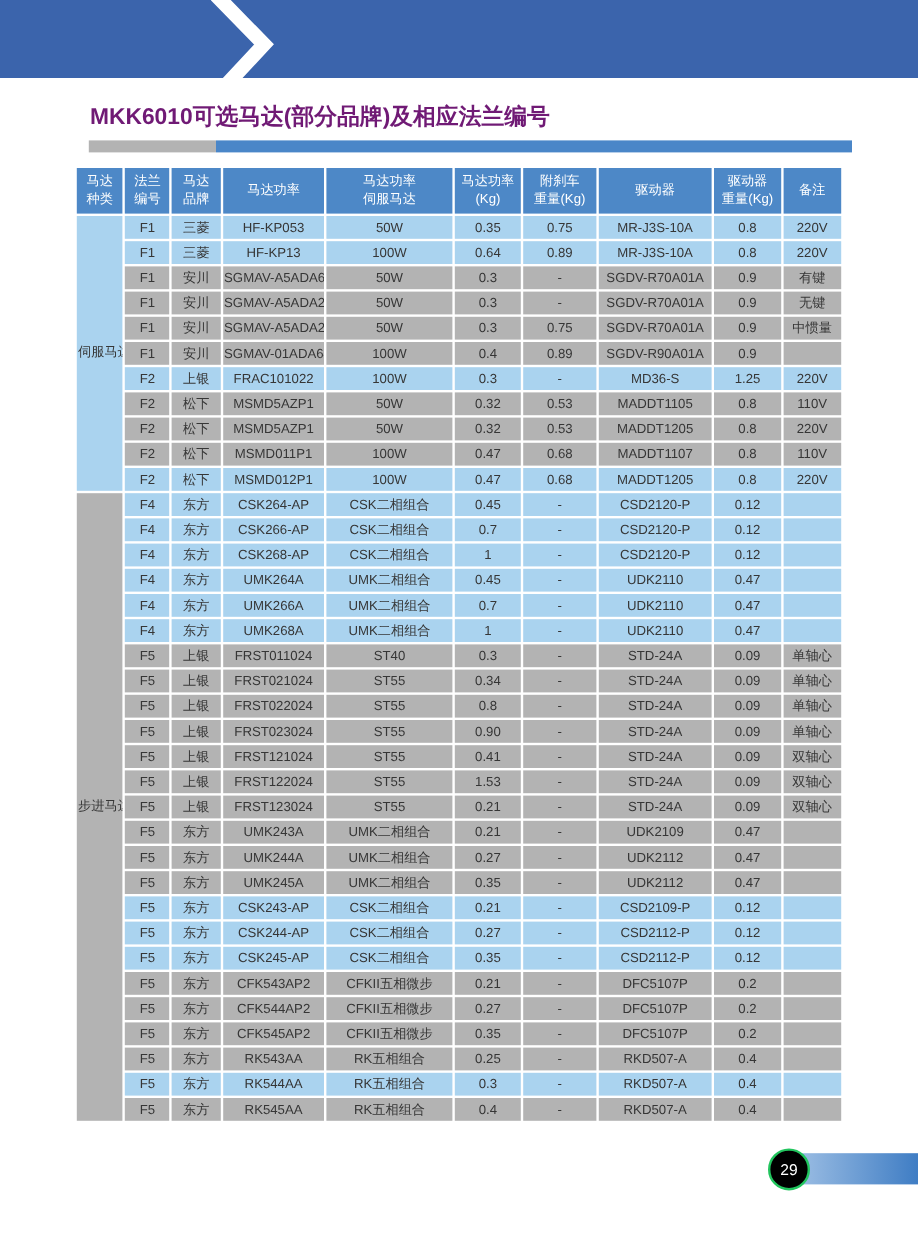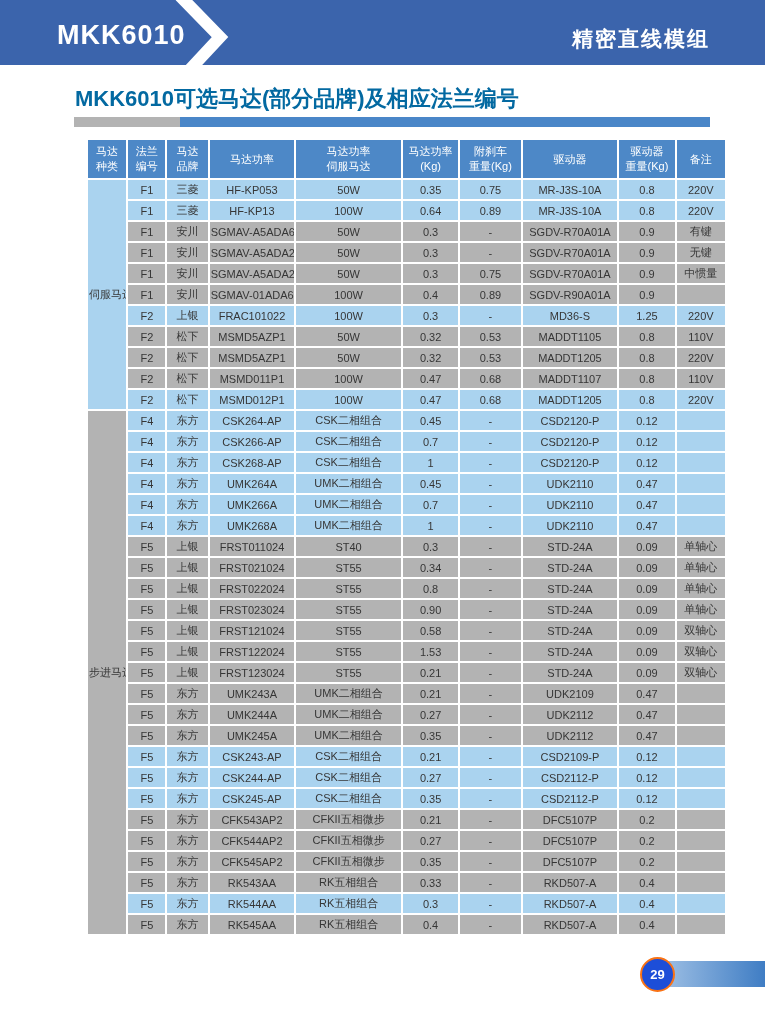--- a/index.html
+++ b/index.html
@@ -6,57 +6,55 @@
   body{
     width:765px;height:1030px;position:relative;background:#ffffff;
     font-family:"Liberation Sans", sans-serif;overflow:hidden;
   }
   
   .topband{position:absolute;top:0;left:0;width:765px;height:65px;background:#3b64ac;}
   .model-title{position:absolute;left:57px;top:20px;color:#ffffff;font-size:27px;font-weight:bold;letter-spacing:1px;}
   .product-title{position:absolute;right:55px;top:25px;color:#ffffff;font-size:21px;font-weight:bold;letter-spacing:2px;}
   .chevron{position:absolute;left:168px;top:0;}
   
-  .section-title{position:absolute;left:75px;top:84px;color:#0369a1;font-size:22px;font-weight:bold;}
+  .section-title{position:absolute;left:75px;top:84px;color:#701a75;font-size:19px;font-weight:bold;}
   .title-bar{position:absolute;left:74px;top:117px;width:636px;height:10px;display:flex;}
   .title-bar .seg-gray{width:106px;height:100%;background:#b3b3b3;}
   .title-bar .seg-blue{flex:1;height:100%;background:#4a86c8;}
   
   table.motor{
     position:absolute;left:62px;top:138px;width:641px;
-    border-collapse:separate;border-spacing:2px;table-layout:fixed;margin-left:24px;
+    border-collapse:separate;border-spacing:2px;table-layout:fixed;
   }
   table.motor th{
     background:#4d88c7;color:#ffffff;font-weight:normal;font-size:11px;
     height:38px;text-align:center;vertical-align:middle;padding:0 1px;
     white-space:pre-line;line-height:1.35;
   }
   table.motor td{
     font-size:11px;height:19px;text-align:center;vertical-align:middle;
     color:#363636;padding:0 1px;overflow:hidden;white-space:nowrap;
   }
   td.blue{background:#aad3ef;}
   td.gray{background:#b3b3b3;}
   td.cat{font-size:12px;white-space:normal;line-height:1.3;color:#3d3d3d;}
   
   .page-bar{position:absolute;top:961px;left:650px;width:115px;height:26px;
     background:linear-gradient(to right,#a9c7e8,#3f7dc4);}
   .page-badge{position:absolute;top:957px;left:640px;width:31px;height:31px;border-radius:50%;
-    background:#1d4ed8;border:2px solid #f97316;color:#ffffff;font-weight:bold;font-size:13px;
+    background:#000000;border:2px solid #22c55e;color:#ffffff;font-weight:normal;font-size:13px;
     line-height:31px;text-align:center;}
 </style>
 </head>
 <body>
 
 <div class="topband">
-  <div class="model-title">MKK6010</div>
   <svg class="chevron" width="70" height="82" viewBox="0 0 70 82">
     <polyline points="12,-4 52,37 12,80" fill="none" stroke="#ffffff" stroke-width="12"></polyline>
   </svg>
-  <div class="product-title">精密直线模组</div>
 </div>
 
 <div class="section-title">MKK6010可选马达(部分品牌)及相应法兰编号</div>
 <div class="title-bar">
   <div class="seg-gray"></div>
   <div class="seg-blue"></div>
 </div>
 
 <table class="motor" id="motor-table">
   <colgroup>
@@ -324,21 +322,21 @@
         <td class="gray">-</td>
         <td class="gray">STD-24A</td>
         <td class="gray">0.09</td>
         <td class="gray">单轴心</td>
       </tr>
       <tr>
         <td class="gray">F5</td>
         <td class="gray">上银</td>
         <td class="gray">FRST121024</td>
         <td class="gray">ST55</td>
-        <td class="gray">0.58</td>
+        <td class="gray">0.41</td>
         <td class="gray">-</td>
         <td class="gray">STD-24A</td>
         <td class="gray">0.09</td>
         <td class="gray">双轴心</td>
       </tr>
       <tr>
         <td class="gray">F5</td>
         <td class="gray">上银</td>
         <td class="gray">FRST122024</td>
         <td class="gray">ST55</td>
@@ -456,21 +454,21 @@
         <td class="gray">-</td>
         <td class="gray">DFC5107P</td>
         <td class="gray">0.2</td>
         <td class="gray"></td>
       </tr>
       <tr>
         <td class="gray">F5</td>
         <td class="gray">东方</td>
         <td class="gray">RK543AA</td>
         <td class="gray">RK五相组合</td>
-        <td class="gray">0.33</td>
+        <td class="gray">0.25</td>
         <td class="gray">-</td>
         <td class="gray">RKD507-A</td>
         <td class="gray">0.4</td>
         <td class="gray"></td>
       </tr>
       <tr>
         <td class="blue">F5</td>
         <td class="blue">东方</td>
         <td class="blue">RK544AA</td>
         <td class="blue">RK五相组合</td>

